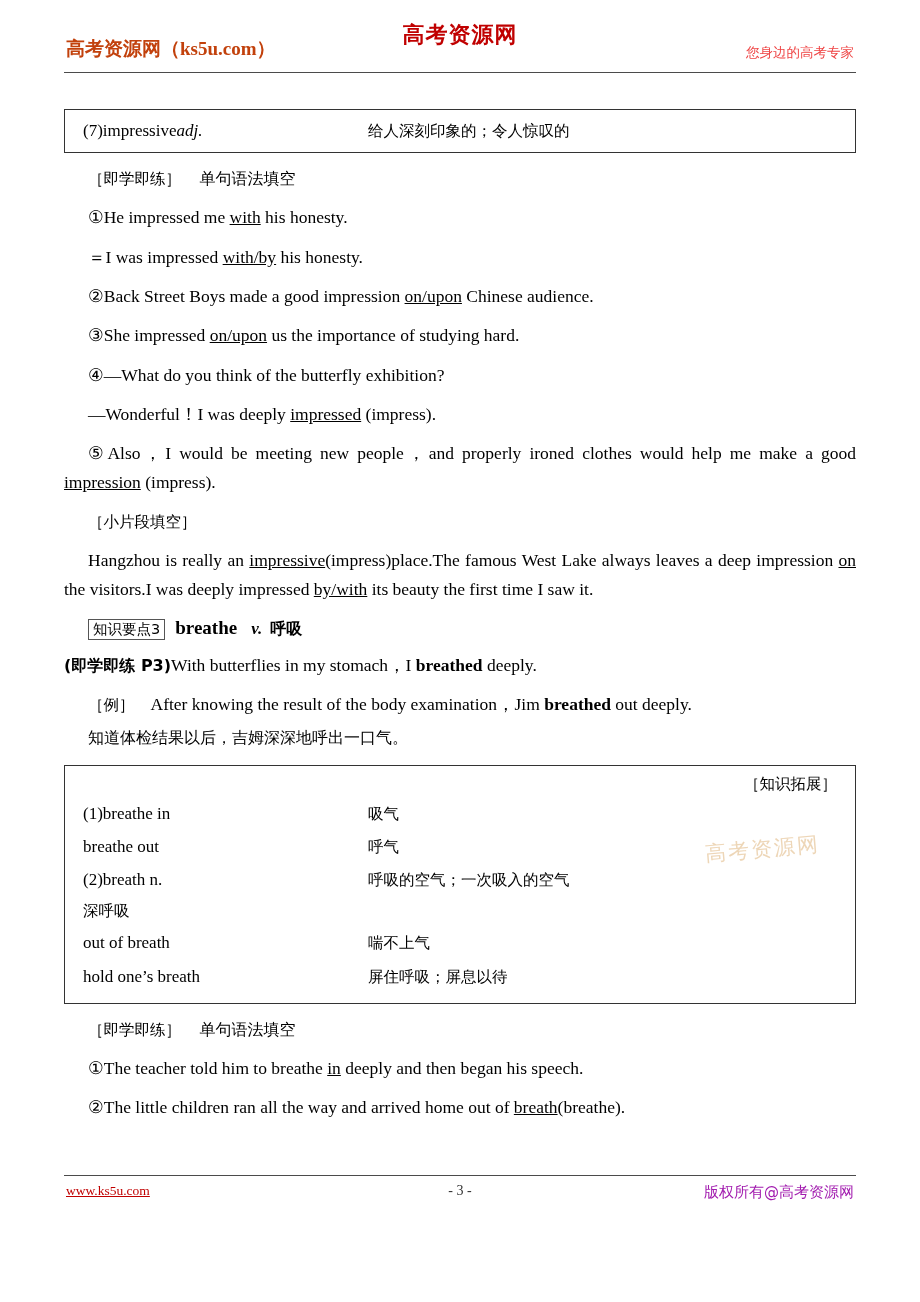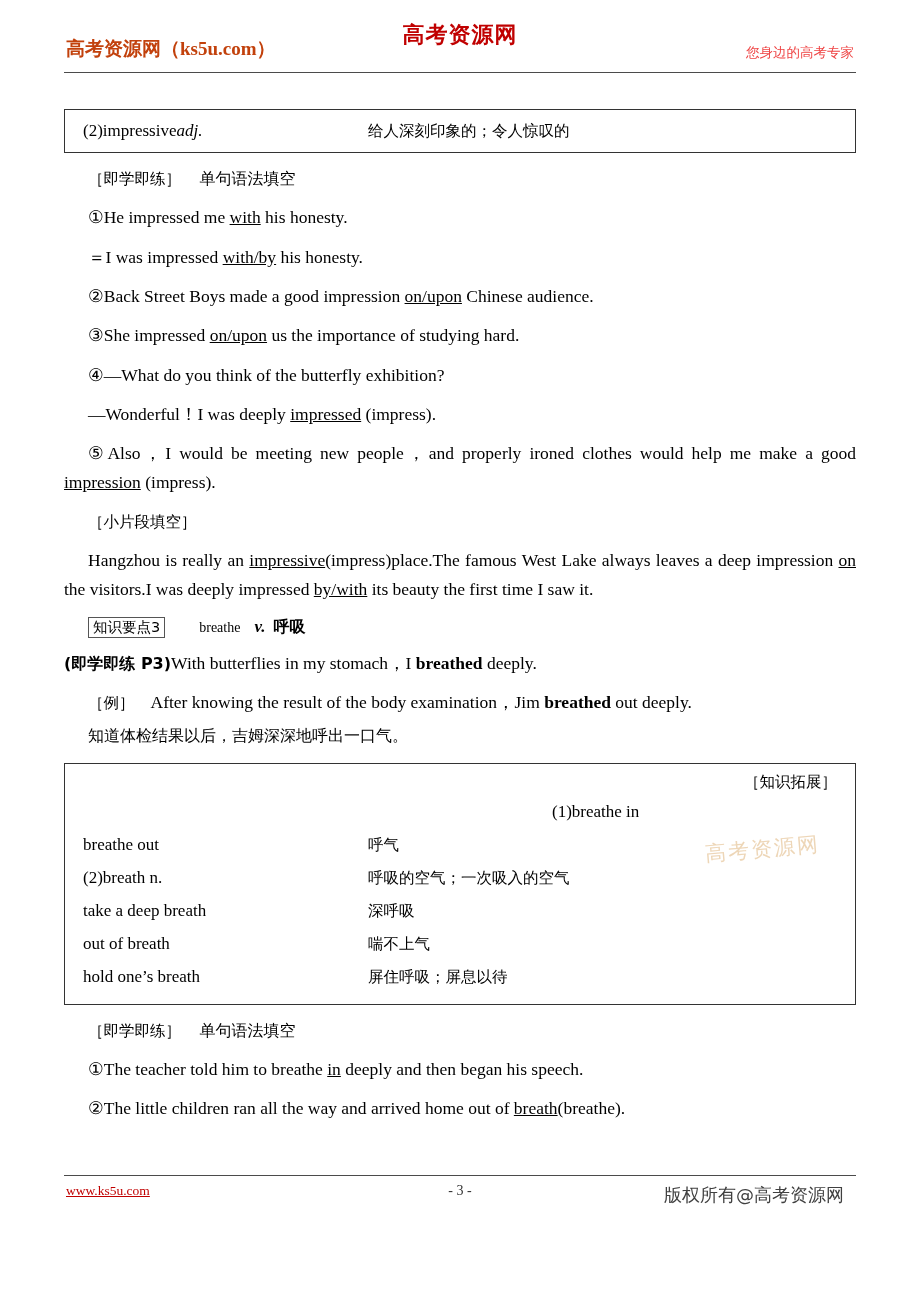--- a/index.html
+++ b/index.html
@@ -121,23 +121,22 @@
     font-size: 17px;
   }
   .kp-tag {
     font-family: "DejaVu Sans", sans-serif;
     font-size: 14.5px;
     border: 1px solid #555;
     padding: 1px 4px 2px 4px;
     margin-right: 10px;
   }
   .kp-word {
-    font-weight: normal;
-    font-size: 14px;
-    margin-left: 24px;
+    font-weight: bold;
+    font-size: 19px;
   }
   .kp-pos {
     font-style: italic;
     font-weight: bold;
     margin-left: 14px;
   }
   .kp-cn {
     font-family: "DejaVu Sans", sans-serif;
     font-weight: bold;
     font-size: 16px;
@@ -207,42 +206,42 @@
   .footer-center {
     position: absolute;
     left: 0; right: 0;
     top: 7px;
     text-align: center;
     font-size: 14px;
     color: #333;
   }
   .footer-right {
     position: absolute;
-    right: 12px;
+    right: 2px;
     top: 7px;
-    font-size: 18px;
-    color: #404040;
+    font-size: 15px;
+    color: #a21caf;
     font-family: "DejaVu Sans", sans-serif;
   }
 </style>
 </head>
 <body>
 
 <div class="page">
 
   <div class="header">
     <div class="header-left">高考资源网（ks5u.com）</div>
     <div class="header-center">高考资源网</div>
     <div class="header-right">您身边的高考专家</div>
   </div>
 
   <div class="box top-box">
     <div class="box-row" style="width:100%;">
       <div class="term">
-        <span>(2)impressive</span><span class="it">adj.</span>
+        <span>(7)impressive</span><span class="it">adj.</span>
       </div>
       <div class="meaning">给人深刻印象的；令人惊叹的</div>
     </div>
   </div>
 
   <div class="line indent">
     <span class="label-brackets">［即学即练］</span>
     <span class="cn" style="margin-left:14px;">单句语法填空</span>
   </div>
 
@@ -295,31 +294,31 @@
     <span class="label-brackets">［例］</span><span style="margin-left:16px;">After knowing the result of the body examination，Jim </span><span class="b">breathed</span><span> out deeply.</span>
   </div>
 
   <div class="line indent cn" style="margin-top:6px;">知道体检结果以后，吉姆深深地呼出一口气。</div>
 
   <div class="box expand-box">
     <div class="expand-title">［知识拓展］</div>
 
     <div class="expand-row">
       <div class="term">(1)breathe in</div>
+      <div class="meaning">吸气</div>
     </div>
     <div class="expand-row">
       <div class="term">breathe out</div>
       <div class="meaning">呼气</div>
     </div>
     <div class="expand-row">
       <div class="term"><span>(2)breath n.</span></div>
       <div class="meaning">呼吸的空气；一次吸入的空气</div>
     </div>
     <div class="expand-row">
-      <div class="term">take a deep breath</div>
       <div class="meaning">深呼吸</div>
     </div>
     <div class="expand-row">
       <div class="term">out of breath</div>
       <div class="meaning">喘不上气</div>
     </div>
     <div class="expand-row">
       <div class="term">hold one’s breath</div>
       <div class="meaning">屏住呼吸；屏息以待</div>
     </div>

